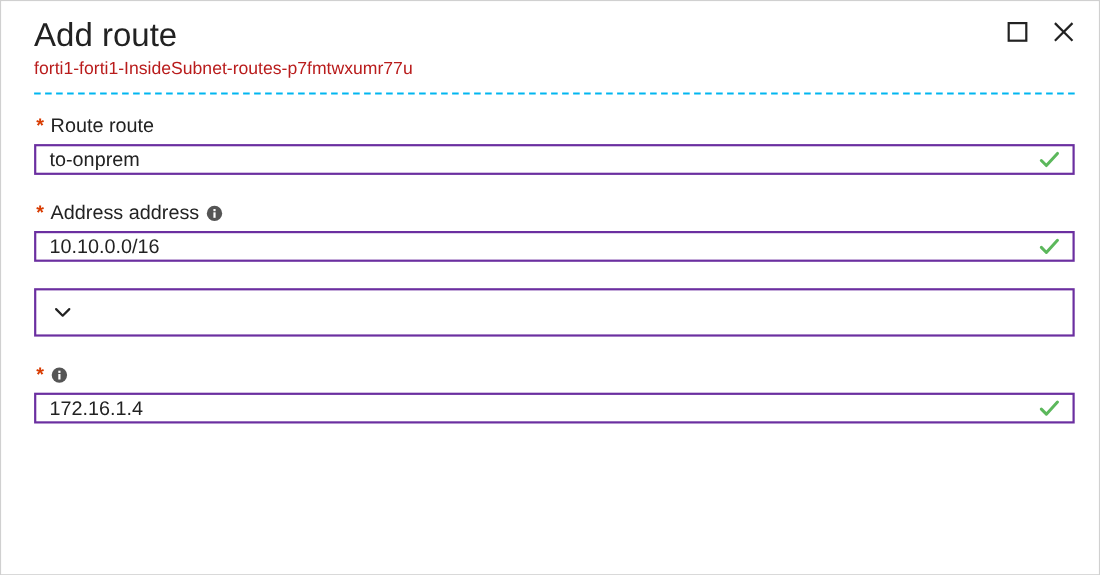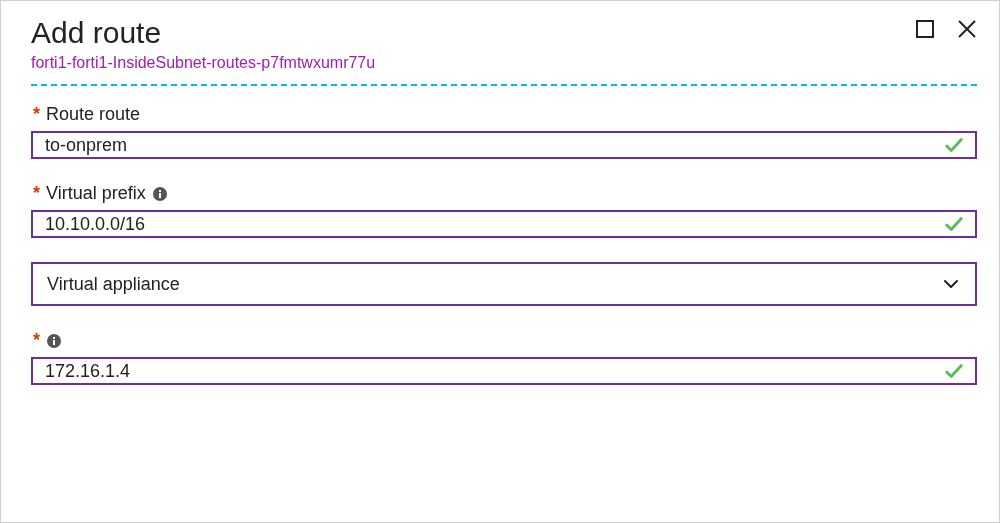--- a/index.html
+++ b/index.html
@@ -25,21 +25,21 @@
     }
     .title-block { flex: 1; }
     .title {
       font-size: 30px;
       font-weight: 400;
       color: #222;
       line-height: 1.3;
     }
     .breadcrumb {
       font-size: 16px;
-      color: #a21caf;
+      color: #b91c1c;
       margin-top: 2px;
     }
     .header-actions {
       display: flex;
       gap: 22px;
       margin-top: 6px;
     }
     .hdr-btn { cursor: pointer; line-height: 0; }
     .separator {
       margin-top: 12px;
@@ -141,42 +141,41 @@
         <svg width="22" height="22" viewBox="0 0 24 24">
             <polyline points="4,13 9,18 20,6" fill="none" stroke="#5cb85c" stroke-width="3" stroke-linecap="round" stroke-linejoin="round"></polyline>
           </svg>
       </span>
     </div>
   </div>
 
   <div class="field">
     <div class="label-row">
       <span class="req">*</span>
-      <span>Virtual prefix</span>
+      <span>Address address</span>
       <span class="info-ico">
         <svg width="16" height="16" viewBox="0 0 16 16">
             <circle cx="8" cy="8" r="7" fill="#555"></circle>
             <rect x="7" y="7" width="2" height="5" fill="#fff"></rect>
             <rect x="7" y="4" width="2" height="2" fill="#fff"></rect>
           </svg>
       </span>
     </div>
     <div class="input-wrap">
       <input class="input-txt" type="text" value="10.10.0.0/16" style="">
       <span class="valid-check">
         <svg width="22" height="22" viewBox="0 0 24 24">
             <polyline points="4,13 9,18 20,6" fill="none" stroke="#5cb85c" stroke-width="3" stroke-linecap="round" stroke-linejoin="round"></polyline>
           </svg>
       </span>
     </div>
   </div>
 
   <div class="field">
     <div class="select-wrap">
-      <span class="select-val">Virtual appliance</span>
       <span class="chev">
         <svg width="20" height="20" viewBox="0 0 20 20">
             <polyline points="4,7 10,13 16,7" fill="none" stroke="#222" stroke-width="2" stroke-linecap="round" stroke-linejoin="round"></polyline>
           </svg>
       </span>
     </div>
   </div>
 
   <div class="field">
     <div class="label-row">

